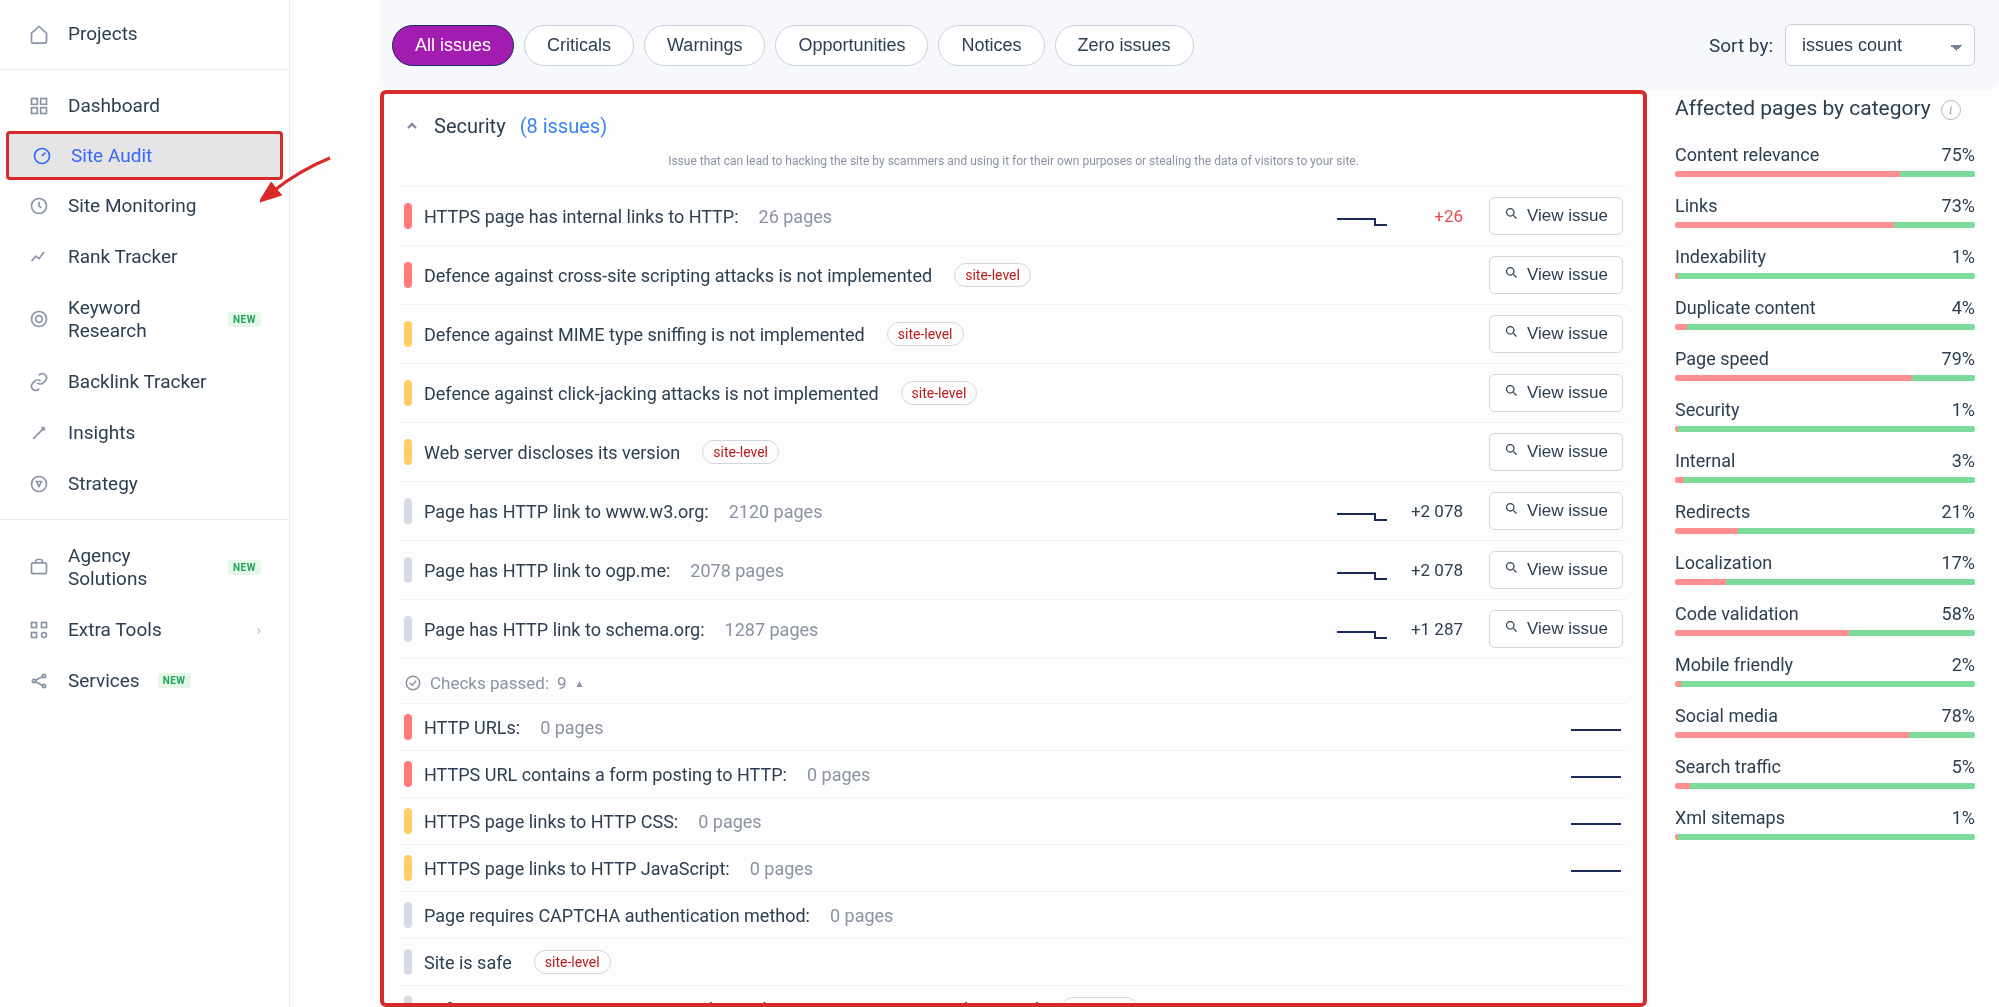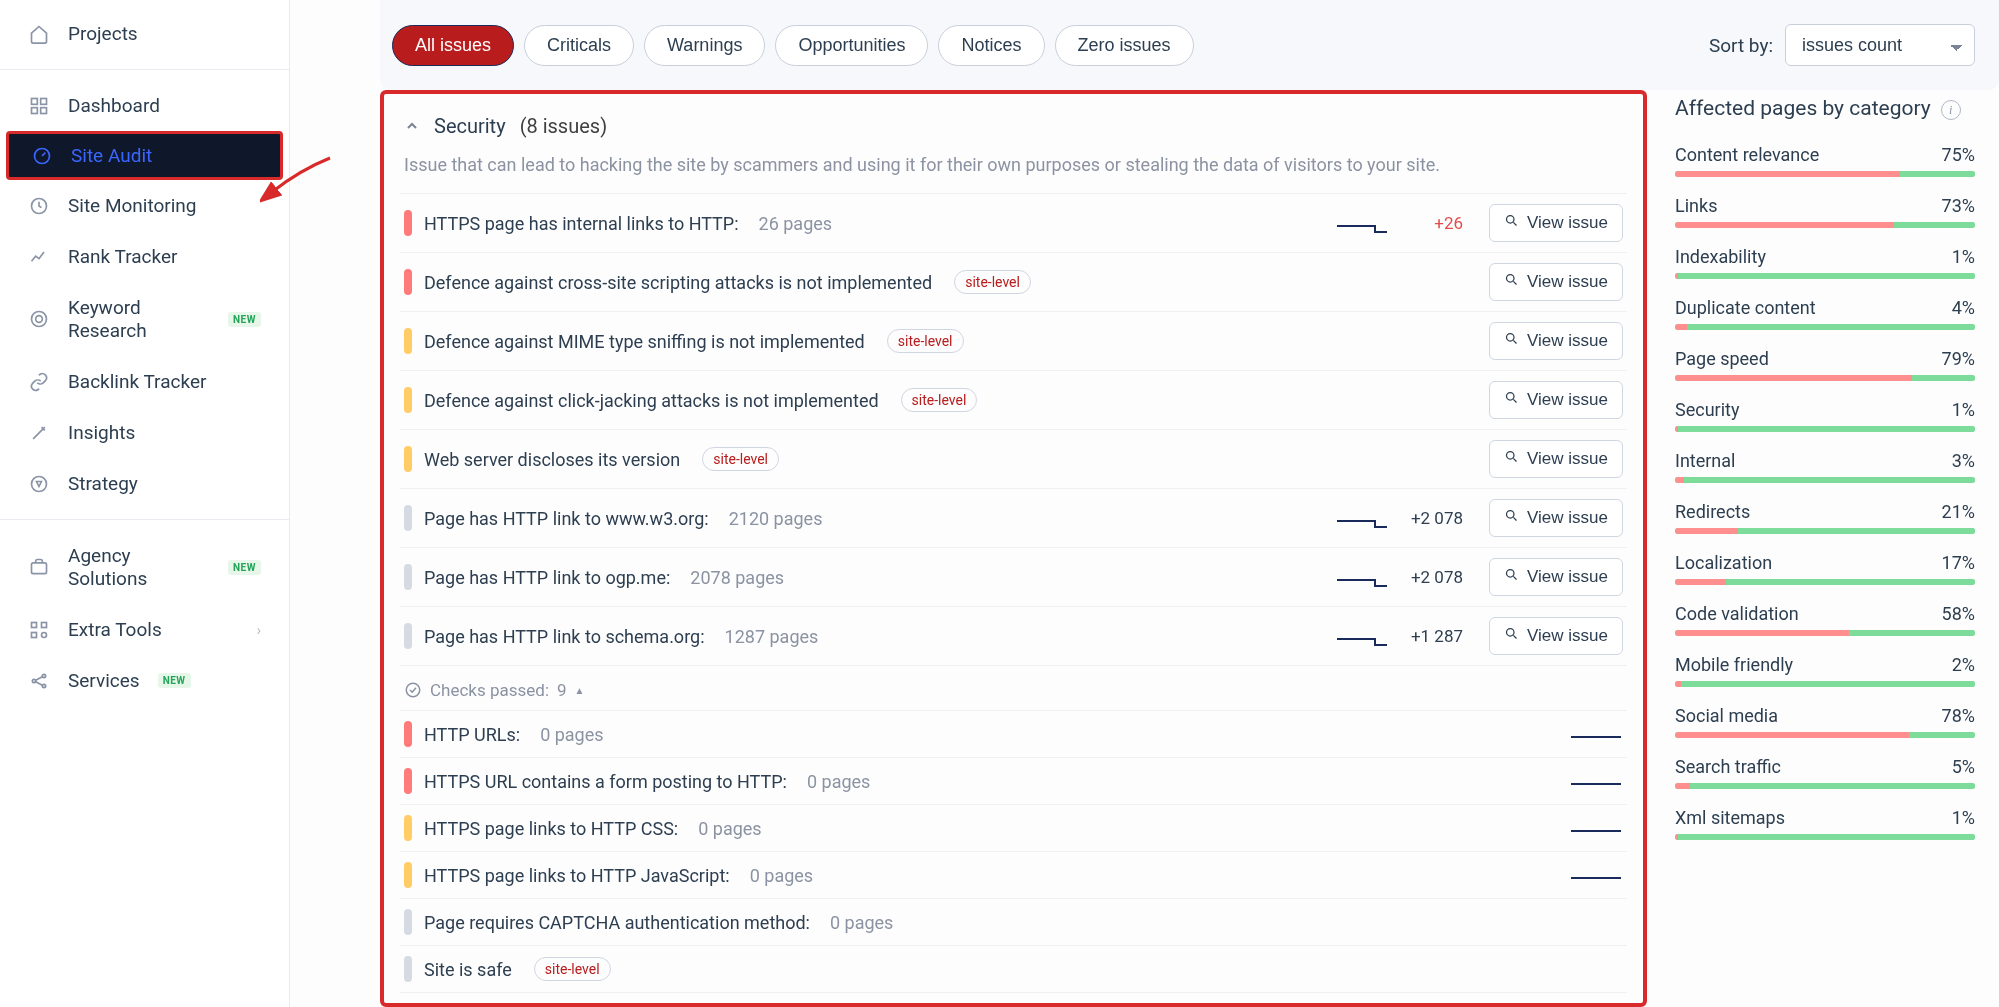--- a/index.html
+++ b/index.html
@@ -3,42 +3,42 @@
 <meta charset="utf-8">
 <style>
   * { box-sizing: border-box; margin: 0; padding: 0; }
   body { font-family: -apple-system, BlinkMacSystemFont, "Segoe UI", Roboto, Arial, sans-serif; background: #fff; color: #2c3e50; font-size: 18px; width: 1999px; height: 1007px; overflow: hidden; }
   .layout { display: flex; height: 100%; }
 
   
   .sidebar { width: 290px; background: #fff; border-right: 1px solid #e8ebf0; padding-top: 8px; flex-shrink: 0; }
   .sidebar .sep { height: 1px; background: #e8ebf0; margin: 10px 0; }
   .nav-item { display: flex; align-items: center; padding: 14px 28px; color: #2c3e50; font-size: 19px; cursor: pointer; gap: 18px; position: relative; }
-  .nav-item.active { background: #0f172a; color: #3a66ff; border: 3px solid #d82a2a; border-radius: 4px; margin: 0 6px; padding: 10px 22px; }
+  .nav-item.active { background: #e5e5e5; color: #3a66ff; border: 3px solid #d82a2a; border-radius: 4px; margin: 0 6px; padding: 10px 22px; }
   .nav-item .icon { width: 22px; height: 22px; display: flex; align-items: center; justify-content: center; color: #8a94a6; flex-shrink:0; }
   .nav-item.active .icon { color: #3a66ff; }
   .badge-new { background:#e6f7e9; color:#22a559; font-size:10px; font-weight:700; padding:2px 5px; border-radius:3px; letter-spacing:.5px; }
   .nav-item .chev { margin-left:auto; color:#b0b8c5; font-size:14px; }
   .annot-arrow { position:absolute; left:260px; top:150px; pointer-events:none; }
 
   
   .main-wrap { flex:1; background:#fdfdfd; display:flex; flex-direction:column; padding-left:90px; }
   .filter-bar { display:flex; align-items:center; gap:10px; padding:24px 24px 24px 12px; background:#f6f8fb; border-radius:0 0 10px 10px; margin:0 0 0 0; }
   .pill { border:1px solid #c8cfdb; background:#fff; color:#2c3e50; font-size:18px; padding:9px 22px; border-radius:999px; cursor:pointer; }
-  .pill.active { background:#b91c1c; color:#fff; border-color:#1a2b5b; }
+  .pill.active { background:#a21caf; color:#fff; border-color:#1a2b5b; }
   .sort-wrap { margin-left:auto; display:flex; align-items:center; gap:12px; color:#2c3e50; font-size:19px; }
   .sort-select { border:1px solid #c8cfdb; border-radius:6px; background:#fff; font-size:18px; padding:10px 44px 10px 16px; color:#2c3e50; appearance:none; background-image: linear-gradient(45deg, transparent 50%, #7b8494 50%), linear-gradient(135deg, #7b8494 50%, transparent 50%); background-position: right 18px top 20px, right 12px top 20px; background-size:6px 6px,6px 6px; background-repeat:no-repeat; cursor:pointer; width:190px; }
 
   .content-row { display:flex; gap:28px; padding-right:24px; overflow:hidden; }
   .issues-panel { flex:1; border:4px solid #d82a2a; border-radius:6px; padding:12px 16px 0 16px; overflow:hidden; }
 
   .section-head { display:flex; align-items:center; gap:14px; font-size:20px; padding:8px 0 4px 4px; }
   .section-head .chev-icon { color:#7b8494; }
-  .section-head .count { color:#404040; }
-  .section-desc { color:#8b93a3; font-size:18px; padding:12px 4px 18px 4px; }
+  .section-head .count { color:#3b82f6; }
+  .section-desc { color:#8b93a3; font-size:12px; padding:12px 4px 18px 4px;text-align:center; }
 
   .issue-row { display:flex; align-items:center; border-top:1px solid #eef0f4; padding:10px 4px; gap:12px; min-height:46px; }
   .sev { width:8px; height:26px; border-radius:4px; flex-shrink:0; }
   .sev.red { background:#ff7a7a; }
   .sev.yellow { background:#ffcc66; }
   .sev.grey { background:#d6dbe3; }
   .issue-title { color:#2c3e50; font-size:18px; }
   .issue-pages { color:#8b93a3; margin-left:8px; font-size:18px; }
   .site-tag { border:1px solid #d0d6e1; color:#b91c1c; font-size:14px; padding:3px 10px; border-radius:999px; margin-left:10px; }
   .spark { margin-left:auto; width:54px; height:22px; }

